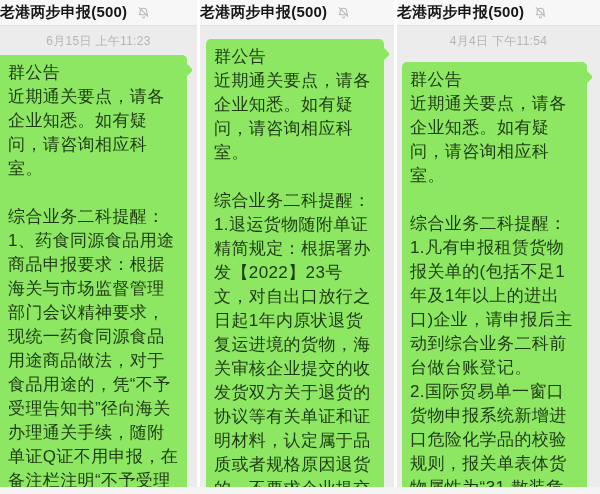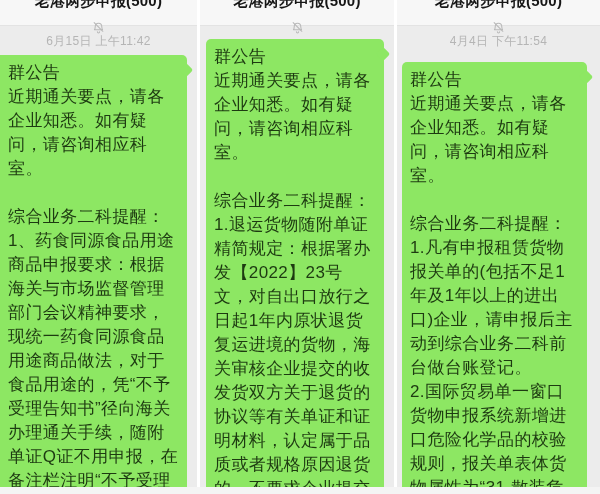--- a/index.html
+++ b/index.html
@@ -23,23 +23,21 @@
   .panel.p1 { width: 197px; }
   .panel.p2 { width: 194px; }
   .panel.p3 { width: 203px; }
 
   .chat-header {
     height: 26px;
     background: #f7f7f7;
     border-bottom: 1px solid #e3e3e3;
     display: flex;
     align-items: center;
-    justify-content: center;
     gap: 10px;
-    flex-direction: column;
   }
   .chat-title {
     font-size: 15px;
     font-weight: bold;
     color: #161616;
     white-space: nowrap;
     letter-spacing: 0.2px;
   }
   .bell { flex: 0 0 auto; display: inline-flex; }
 
@@ -102,21 +100,21 @@
       <span class="chat-title">老港两步申报(500)</span>
       <span class="bell">
         <svg width="13" height="13" viewBox="0 0 24 24" fill="none" stroke="#b9b9b9" stroke-width="2" stroke-linecap="round">
           <path d="M6 10a6 6 0 0 1 12 0c0 5 2 6 2 6H4s2-1 2-6"></path>
           <path d="M10 20a2 2 0 0 0 4 0"></path>
           <line x1="4" y1="3" x2="20" y2="19"></line>
         </svg>
       </span>
     </header>
     <div class="chat-area">
-      <div class="timestamp">6月15日 上午11:42</div>
+      <div class="timestamp">6月15日 上午11:23</div>
       <div class="bubble">
         <span class="tail"></span>
         <div class="msg">群公告
 近期通关要点，请各企业知悉。如有疑问，请咨询相应科室。
 
 综合业务二科提醒：
 1、药食同源食品用途商品申报要求：根据海关与市场监督管理部门会议精神要求，现统一药食同源食品用途商品做法，对于食品用途的，凭“不予受理告知书”径向海关办理通关手续，随附单证Q证不用申报，在备注栏注明“不予受理告知书”编号，并提供纸质单证归档</div>
       </div>
     </div>
   </section>

